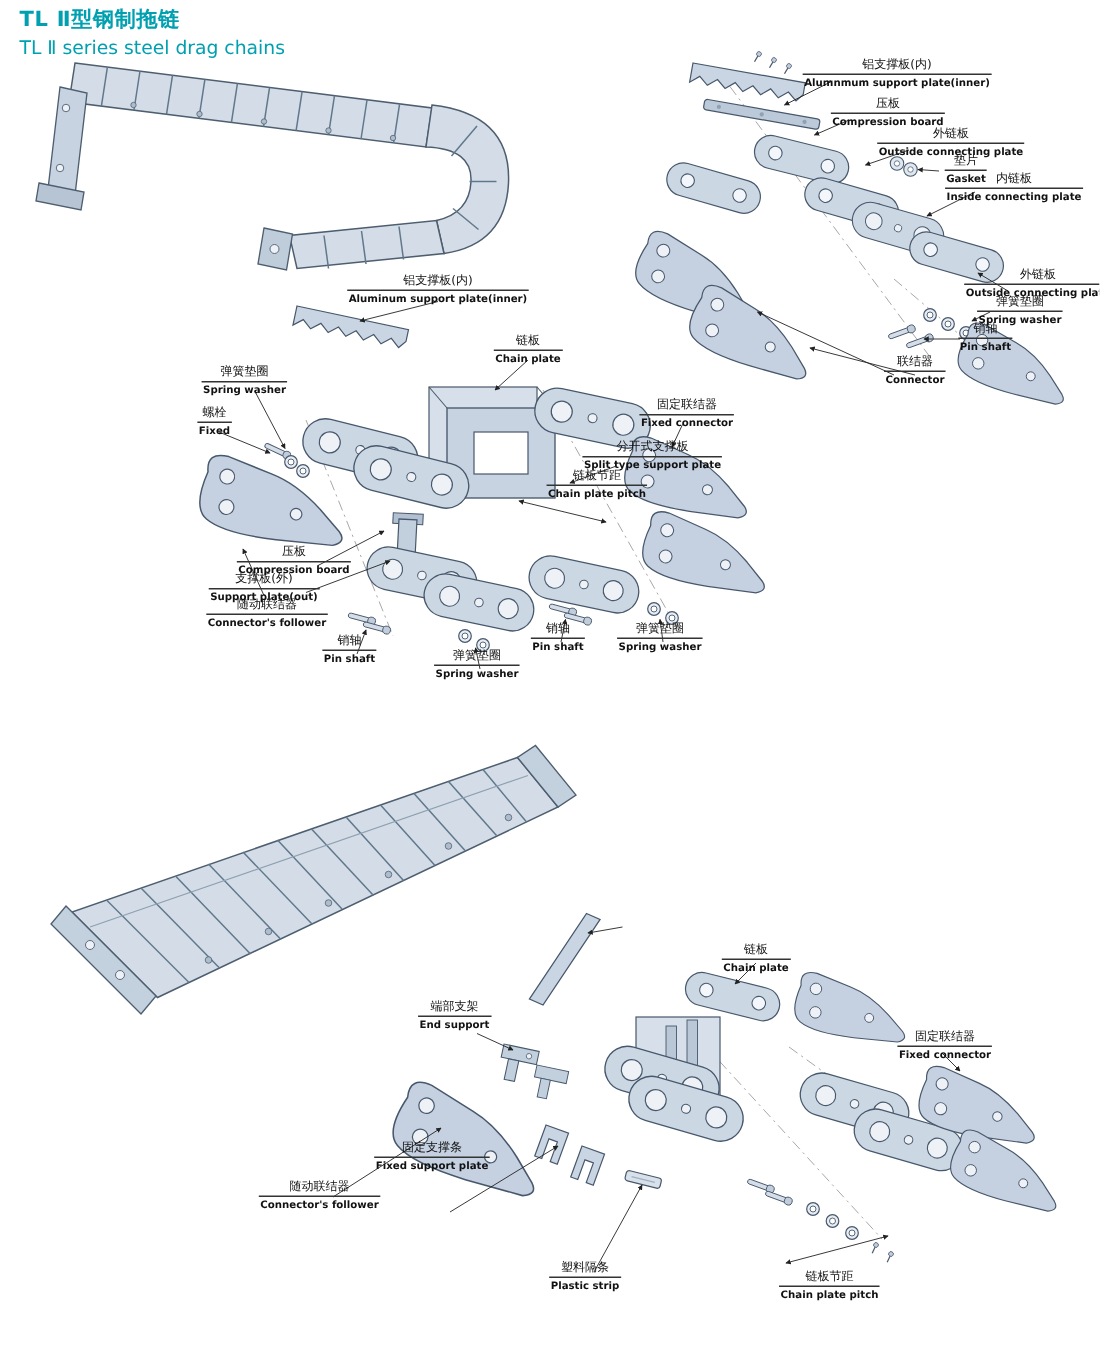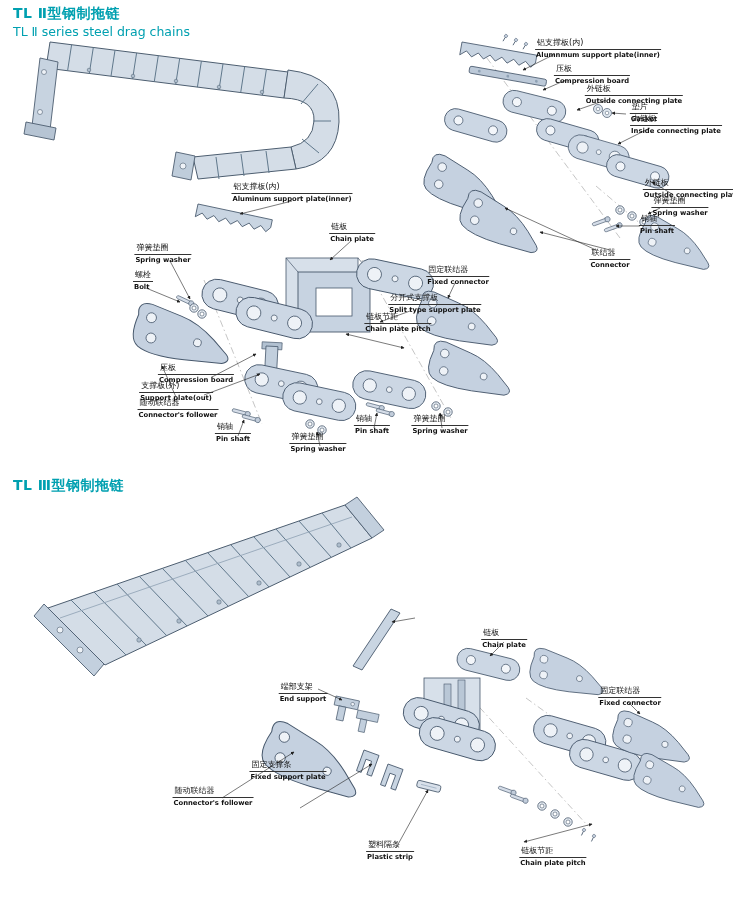--- a/index.html
+++ b/index.html
@@ -3,21 +3,21 @@
 <meta charset="utf-8">
 <style>
   *{box-sizing:border-box;margin:0;padding:0}
   html,body{background:#fff;}
   body{width:733px;height:898px;font-family:"DejaVu Sans","Liberation Sans",sans-serif;}
   .page{position:relative;width:733px;height:898px;background:#fff;overflow:hidden;}
   .art{position:absolute;left:0;top:0;z-index:1;}
   .titles{position:absolute;left:13px;z-index:2;}
   .title-zh{font-size:14px;font-weight:bold;color:#00a0b0;letter-spacing:.5px;line-height:17px;}
   .title-en{font-size:12.5px;color:#00a0b0;line-height:16px;margin-top:2px;text-align:center;}
-  .lbl{position:absolute;transform:translateX(-50%);text-align:left;z-index:3;}
+  .lbl{position:absolute;transform:translateX(-50%);text-align:center;z-index:3;}
   .lbl .zh{display:block;font-size:8px;line-height:10px;color:#111;border-bottom:.6px solid #333;padding:0 2px 1px;white-space:nowrap;}
   .lbl .en{display:block;font-size:6.8px;line-height:8.5px;color:#111;white-space:nowrap;padding:1px 1px 0;font-weight:bold;}
   .leader{stroke:#222;stroke-width:.6;fill:none;}
   .axis{stroke:#8a8a8a;stroke-width:.5;fill:none;stroke-dasharray:7 3 1.5 3;}
   .dim{stroke:#222;stroke-width:.6;fill:none;}
 </style>
 </head>
 <body>
 
 <div class="page">
@@ -288,21 +288,20 @@
       <line class="leader" x1="300" y1="808" x2="372" y2="764"></line>
       <line class="leader" x1="396" y1="848" x2="428" y2="790"></line>
     </g>
   </svg>
 
   <div class="titles" style="top:5px">
     <div class="title-zh">TL Ⅱ型钢制拖链</div>
     <div class="title-en">TL Ⅱ series steel drag chains</div>
   </div>
   <div class="titles" style="top:477px">
-    <div class="title-zh">TL Ⅲ型钢制拖链</div>
   </div>
 
   <div class="lbl" style="left:598px;top:38px">
     <span class="zh">铝支撑板(内)</span>
     <span class="en">Alumnmum support plate(inner)</span>
   </div>
   <div class="lbl" style="left:592px;top:64px">
     <span class="zh">压板</span>
     <span class="en">Compression board</span>
   </div>
@@ -323,40 +322,40 @@
     <span class="en">Outside connecting plate</span>
   </div>
   <div class="lbl" style="left:680px;top:196px">
     <span class="zh">弹簧垫圈</span>
     <span class="en">Spring washer</span>
   </div>
   <div class="lbl" style="left:657px;top:214px">
     <span class="zh">销轴</span>
     <span class="en">Pin shaft</span>
   </div>
-  <div class="lbl" style="left:610px;top:248px">
+  <div class="lbl" style="left:610px;top:236px">
     <span class="zh">联结器</span>
     <span class="en">Connector</span>
   </div>
 
   <div class="lbl" style="left:292px;top:182px">
     <span class="zh">铝支撑板(内)</span>
     <span class="en">Aluminum support plate(inner)</span>
   </div>
   <div class="lbl" style="left:352px;top:222px">
     <span class="zh">链板</span>
     <span class="en">Chain plate</span>
   </div>
   <div class="lbl" style="left:163px;top:243px">
     <span class="zh">弹簧垫圈</span>
     <span class="en">Spring washer</span>
   </div>
   <div class="lbl" style="left:143px;top:270px">
     <span class="zh">螺栓</span>
-    <span class="en">Bolt</span>
+    <span class="en">Fixed</span>
   </div>
   <div class="lbl" style="left:458px;top:265px">
     <span class="zh">固定联结器</span>
     <span class="en">Fixed connector</span>
   </div>
   <div class="lbl" style="left:435px;top:293px">
     <span class="zh">分开式支撑板</span>
     <span class="en">Split type support plate</span>
   </div>
   <div class="lbl" style="left:398px;top:312px">
@@ -389,21 +388,21 @@
   </div>
   <div class="lbl" style="left:440px;top:414px">
     <span class="zh">弹簧垫圈</span>
     <span class="en">Spring washer</span>
   </div>
 
   <div class="lbl" style="left:504px;top:628px">
     <span class="zh">链板</span>
     <span class="en">Chain plate</span>
   </div>
-  <div class="lbl" style="left:303px;top:682px">
+  <div class="lbl" style="left:303px;top:666px">
     <span class="zh">端部支架</span>
     <span class="en">End support</span>
   </div>
   <div class="lbl" style="left:630px;top:686px">
     <span class="zh">固定联结器</span>
     <span class="en">Fixed connector</span>
   </div>
   <div class="lbl" style="left:213px;top:786px">
     <span class="zh">随动联结器</span>
     <span class="en">Connector's follower</span>

